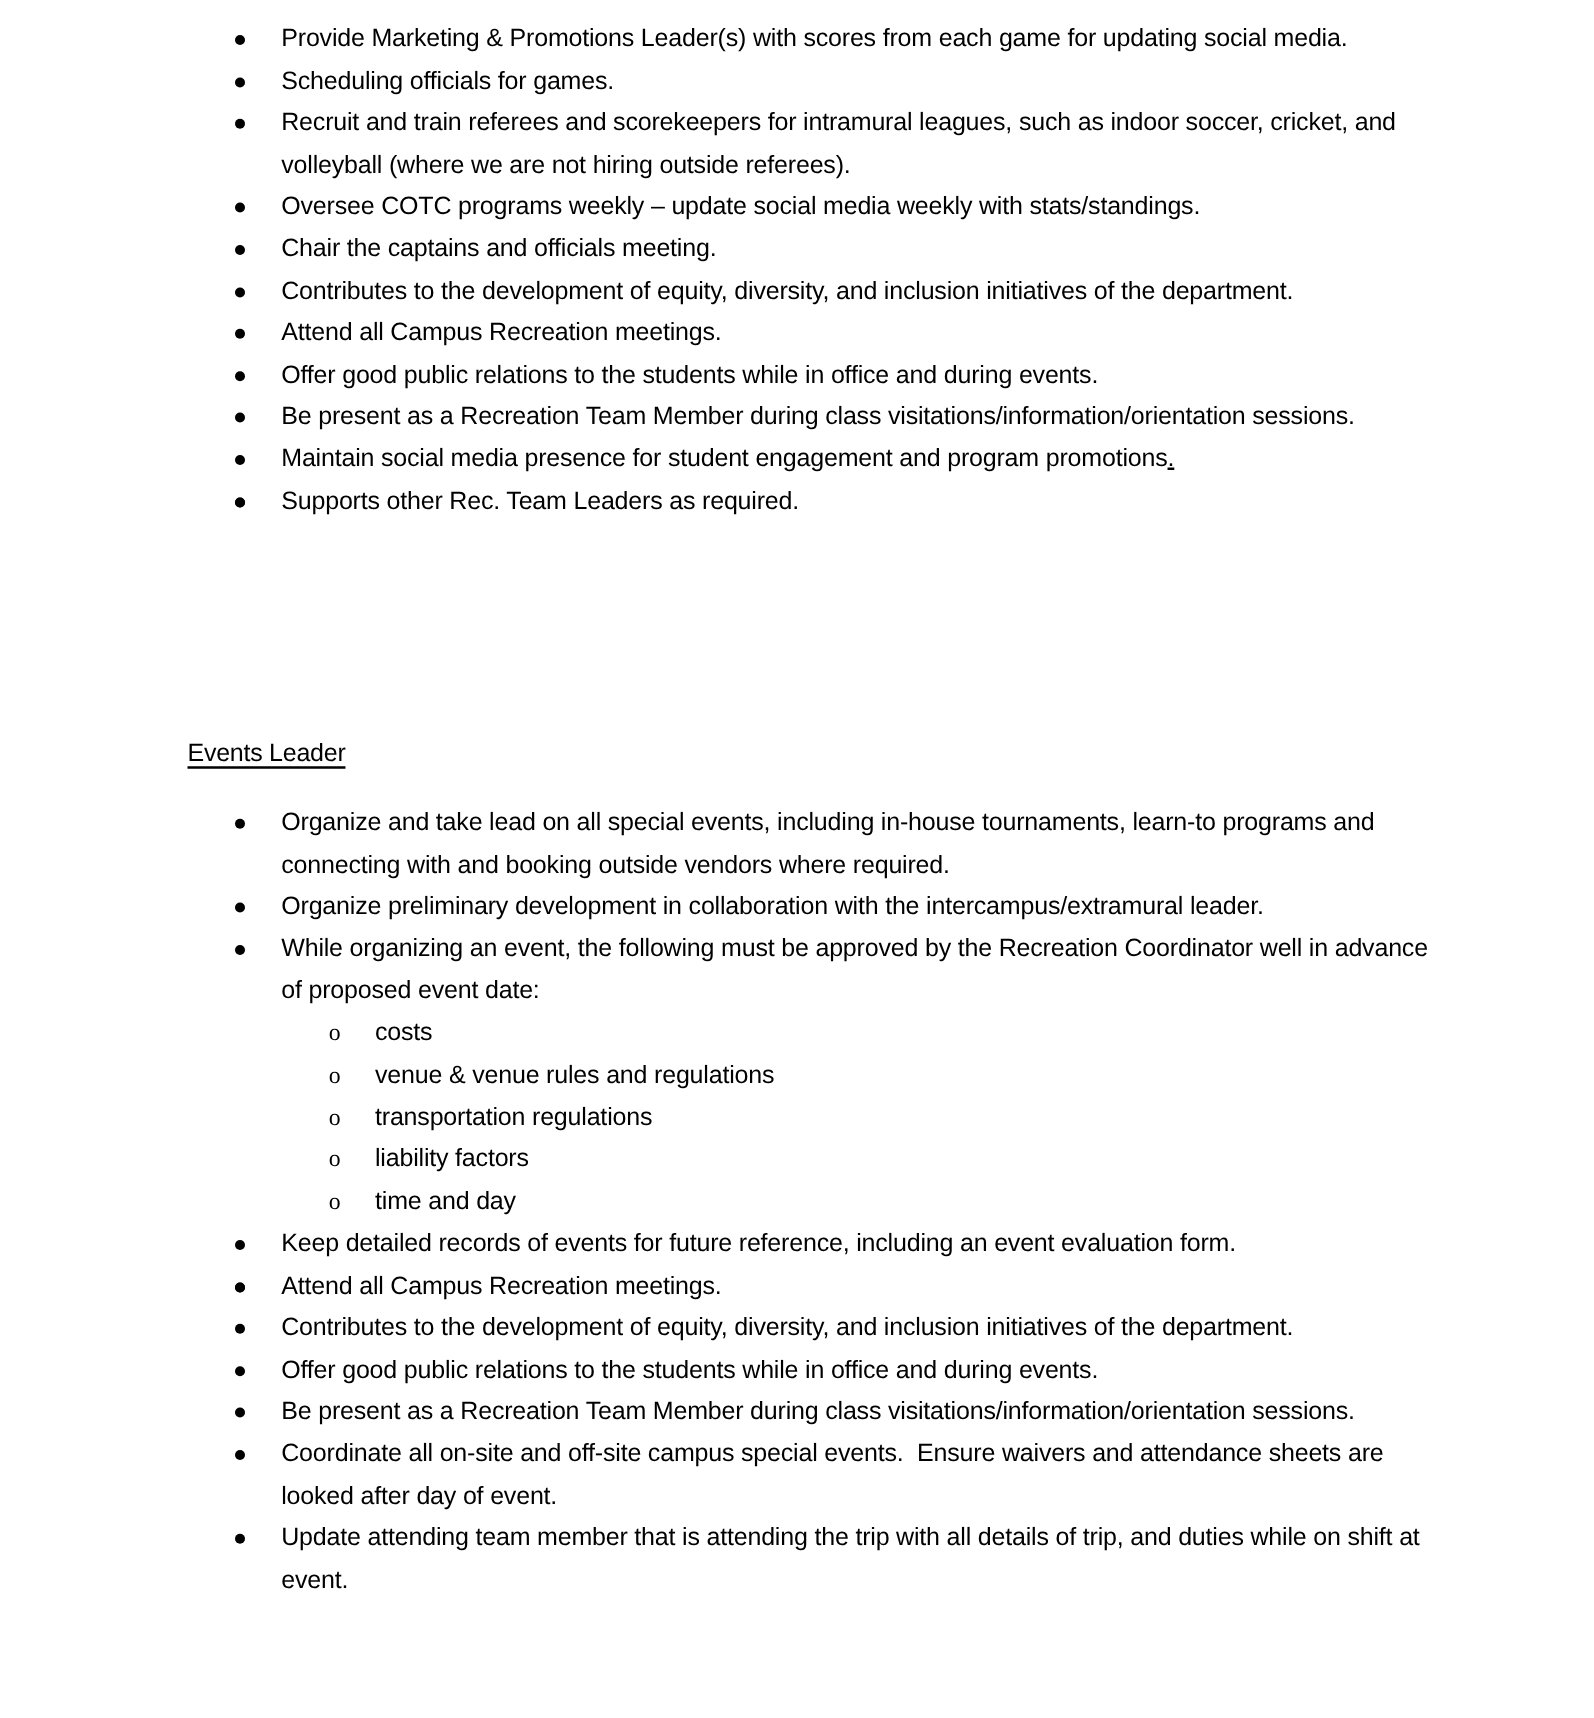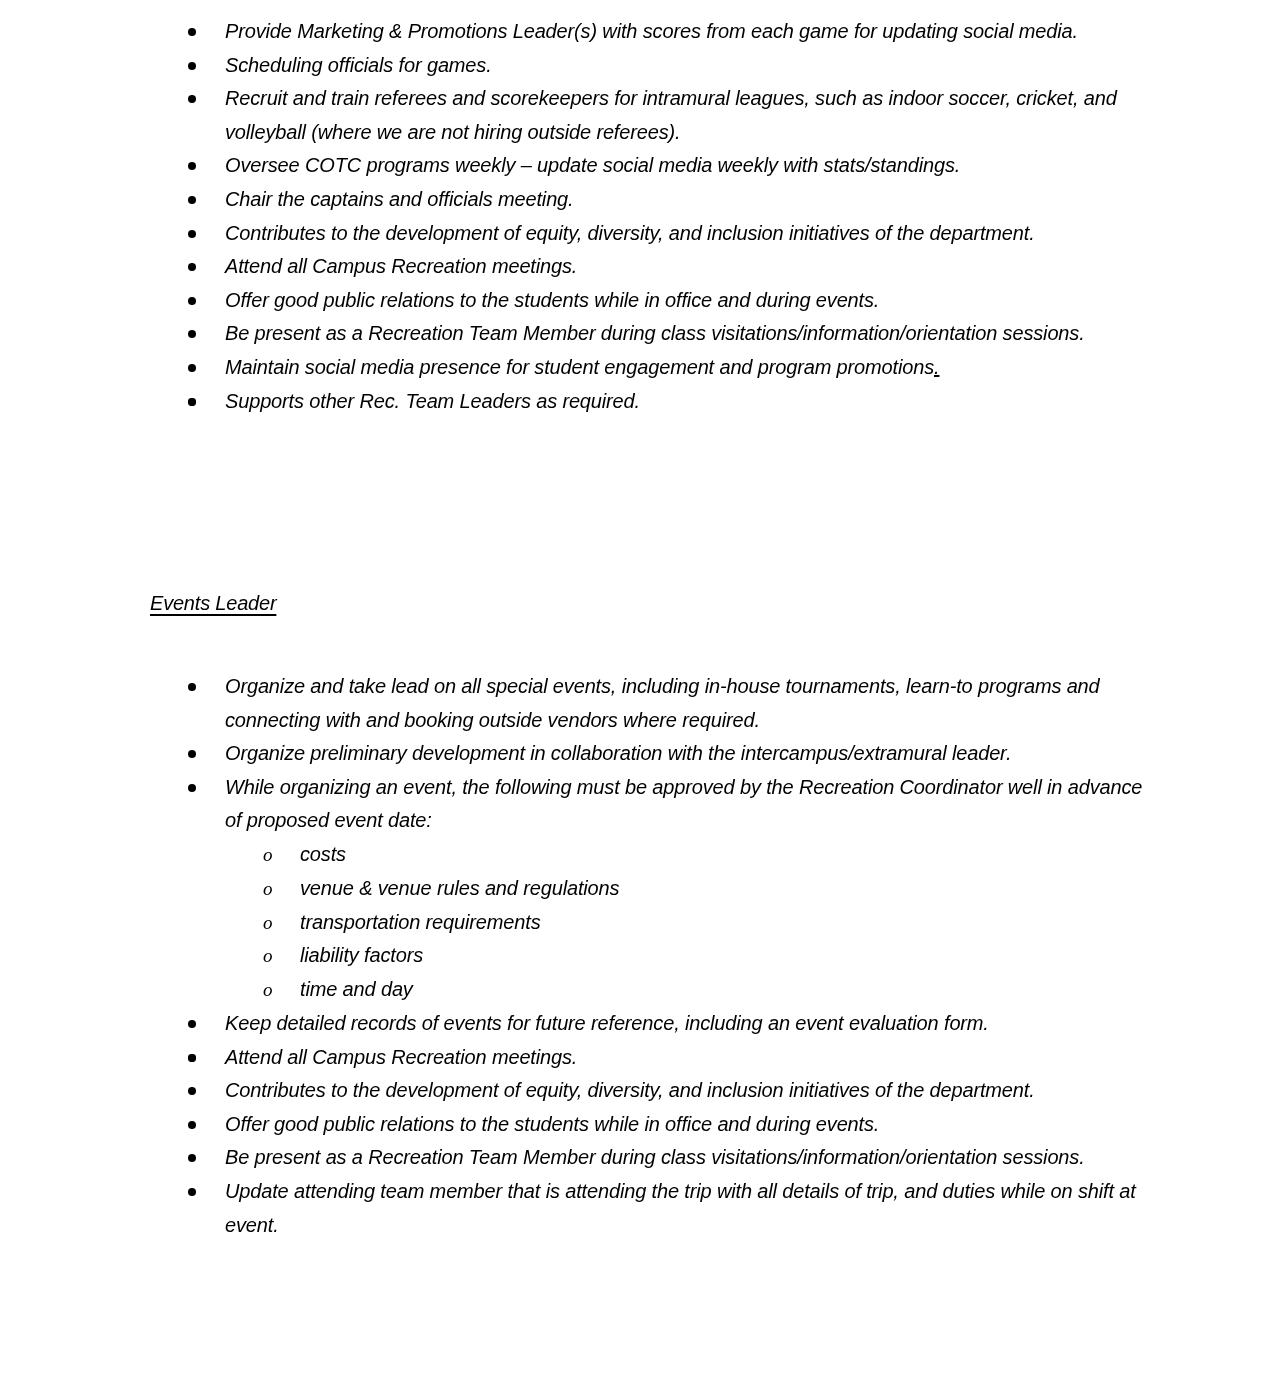--- a/index.html
+++ b/index.html
@@ -9,21 +9,20 @@
       position: relative;
       overflow: hidden;
       font-family: "Liberation Sans", "DejaVu Sans", sans-serif;
       color: #000000;
     }
     .page {
       position: absolute;
       left: 0; top: 0;
       width: 1275px;
       height: 1198px;
-      font-style: italic;
     }
     ul.bullets {
       list-style: none;
       margin: 0;
       padding: 0;
       position: absolute;
       left: 186px;
       width: 960px;
     }
     ul.bullets > li {
@@ -65,21 +64,21 @@
       left: 150px;
       top: 586px;
       font-size: 20px;
       line-height: 34px;
       text-decoration: underline;
       text-underline-offset: 4px;
       text-decoration-thickness: 1.5px;
       letter-spacing: -0.2px;
     }
     #list-top { top: 15px; }
-    #list-events { top: 642px; margin-top: 28px; }
+    #list-events { top: 642px; }
     .u-period { text-decoration: underline; }
   </style>
 </head>
 <body>
 
 <div class="page">
 
   <ul class="bullets" id="list-top">
     <li><span class="bullet-dot"></span><span>Provide Marketing &amp; Promotions Leader(s) with scores from each game for updating social media.</span></li>
     <li><span class="bullet-dot"></span><span>Scheduling officials for games.</span></li>
@@ -97,27 +96,28 @@
 
   <div class="heading">Events Leader</div>
 
   <ul class="bullets" id="list-events">
     <li><span class="bullet-dot"></span><span>Organize and take lead on all special events, including in-house tournaments, learn-to programs and connecting with and booking outside vendors where required.</span></li>
     <li><span class="bullet-dot"></span><span>Organize preliminary development in collaboration with the intercampus/extramural leader.</span></li>
     <li><span class="bullet-dot"></span><span>While organizing an event, the following must be approved by the Recreation Coordinator well in advance of proposed event date:</span>
       <ul class="sub">
         <li><span class="sub-marker">o</span><span>costs</span></li>
         <li><span class="sub-marker">o</span><span>venue &amp; venue rules and regulations</span></li>
-        <li><span class="sub-marker">o</span><span>transportation requirements</span></li>
+        <li><span class="sub-marker">o</span><span>transportation regulations</span></li>
         <li><span class="sub-marker">o</span><span>liability factors</span></li>
         <li><span class="sub-marker">o</span><span>time and day</span></li>
       </ul>
     </li>
     <li><span class="bullet-dot"></span><span>Keep detailed records of events for future reference, including an event evaluation form.</span></li>
     <li><span class="bullet-dot"></span></li>
     <li><span class="bullet-dot"></span><span>Attend all Campus Recreation meetings.</span></li>
     <li><span class="bullet-dot"></span><span>Contributes to the development of equity, diversity, and inclusion initiatives of the department.</span></li>
     <li><span class="bullet-dot"></span><span>Offer good public relations to the students while in office and during events.</span></li>
     <li><span class="bullet-dot"></span><span>Be present as a Recreation Team Member during class visitations/information/orientation sessions.</span></li>
+    <li><span class="bullet-dot"></span><span>Coordinate all on-site and off-site campus special events.&nbsp; Ensure waivers and attendance sheets are looked after day of event.</span></li>
     <li><span class="bullet-dot"></span><span>Update attending team member that is attending the trip with all details of trip, and duties while on shift at event.</span></li>
   </ul>
 
 </div>
 
 </body></html>

